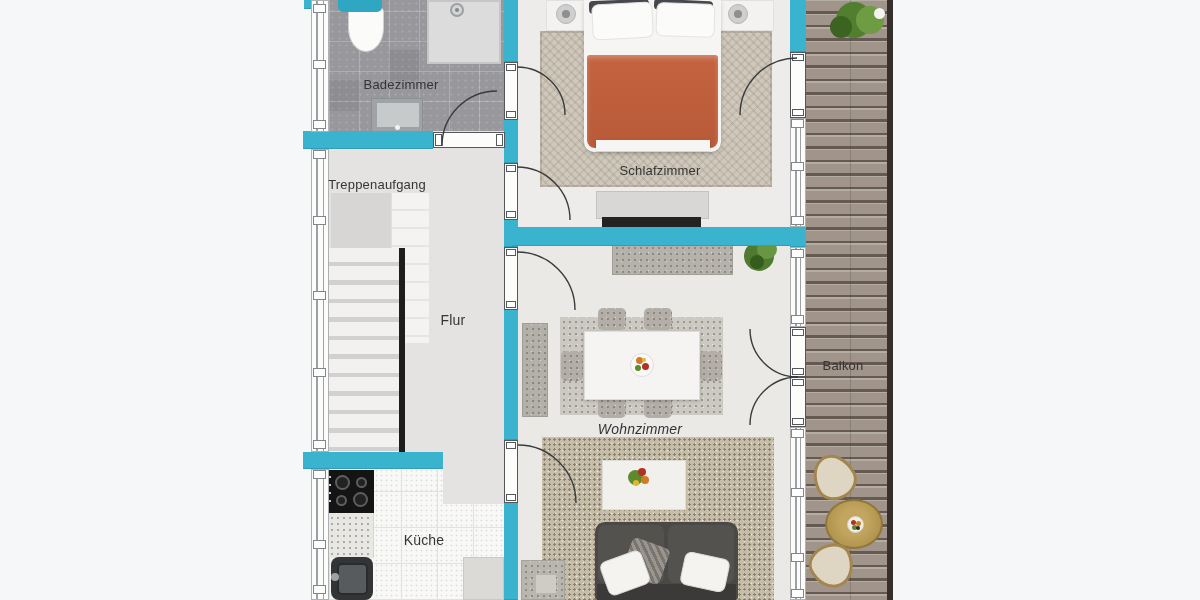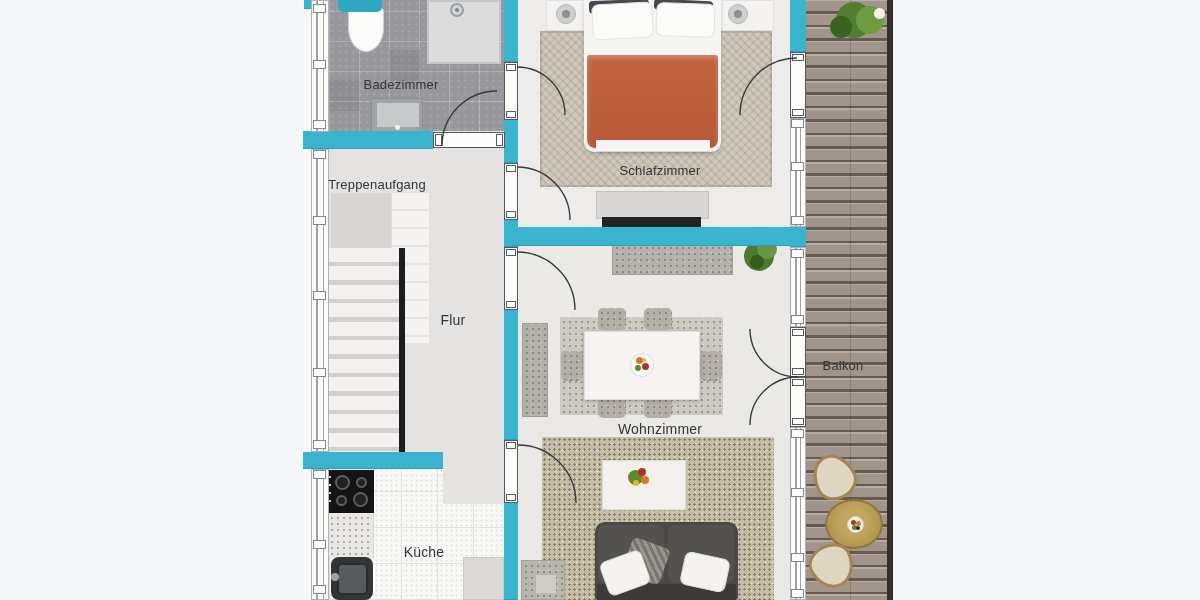--- a/index.html
+++ b/index.html
@@ -228,17 +228,17 @@
     <path d="M 518 445 A 58 58 0 0 1 576 503"></path>
     <path d="M 797 58 A 57 57 0 0 0 740 115"></path>
     <path d="M 798 377 A 48 48 0 0 1 750 329"></path>
     <path d="M 798 377 A 48 48 0 0 0 750 425"></path>
   </svg>
 
   <div class="room-label" style="left:401px;top:84px;">Badezimmer</div>
   <div class="room-label" style="left:660px;top:170px;">Schlafzimmer</div>
   <div class="room-label" style="left:377px;top:184px;">Treppenaufgang</div>
   <div class="room-label lg" style="left:453px;top:320px;">Flur</div>
-  <div class="room-label lg" style="left:660px;top:429px;">Wohnzimmer</div>
-  <div class="room-label lg" style="left:424px;top:552px;">Küche</div>
+  <div class="room-label lg" style="left:640px;top:429px;font-style:italic;">Wohnzimmer</div>
+  <div class="room-label lg" style="left:424px;top:540px;">Küche</div>
   <div class="room-label" style="left:843px;top:365px;">Balkon</div>
 
 </div>
 
 </body></html>

